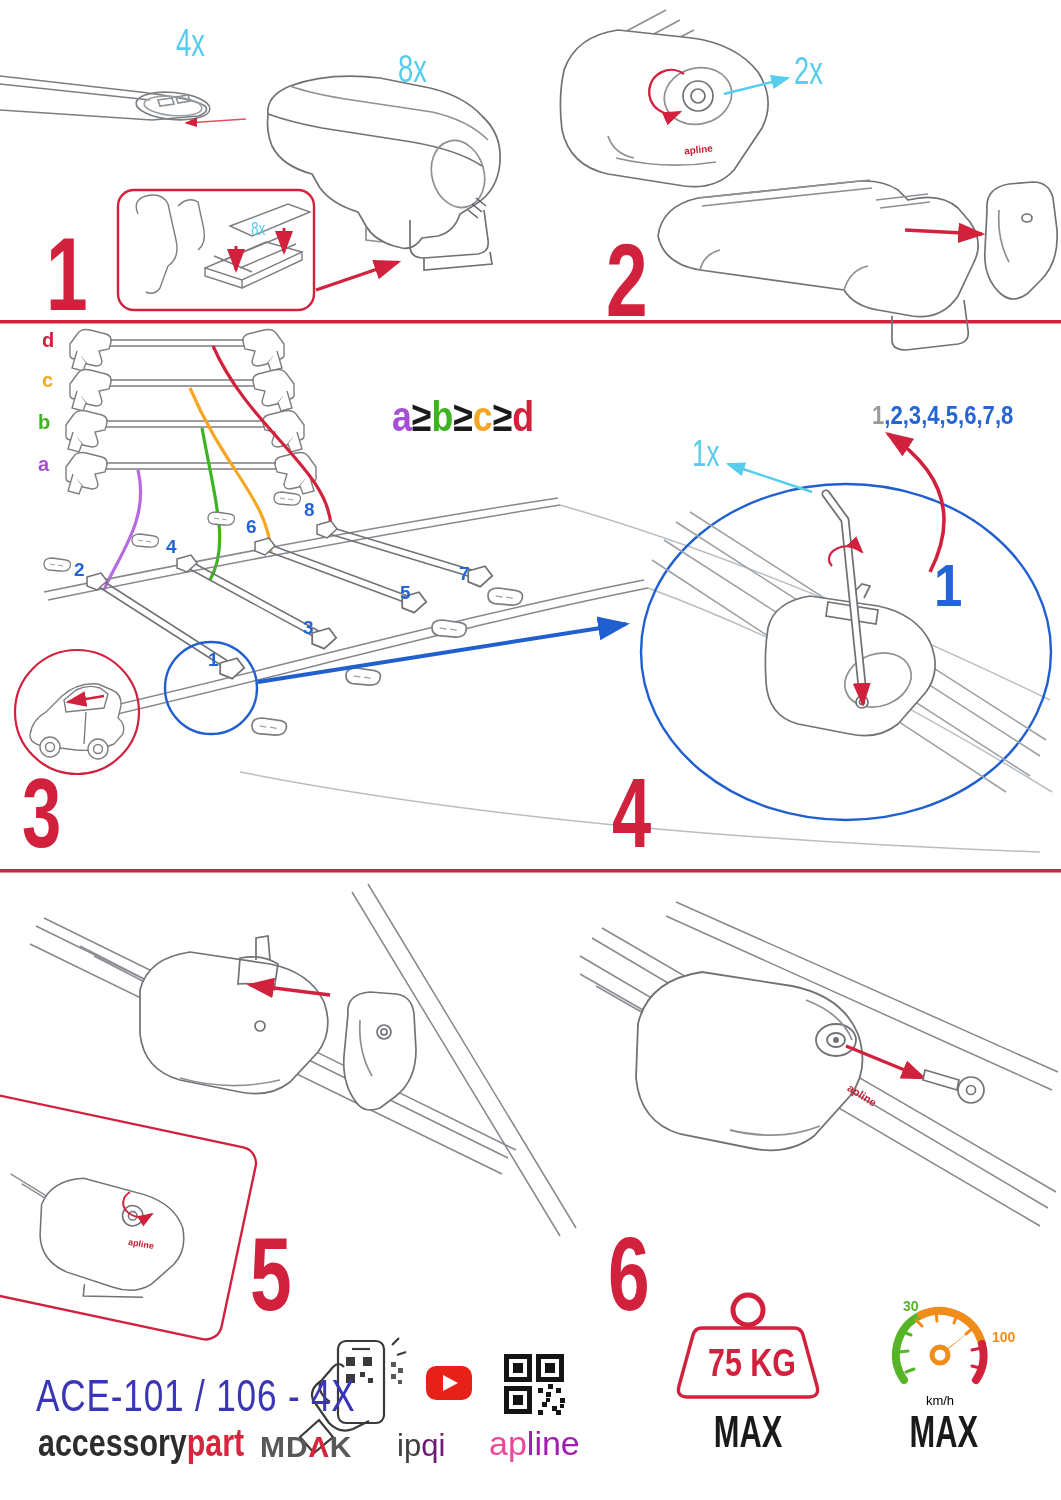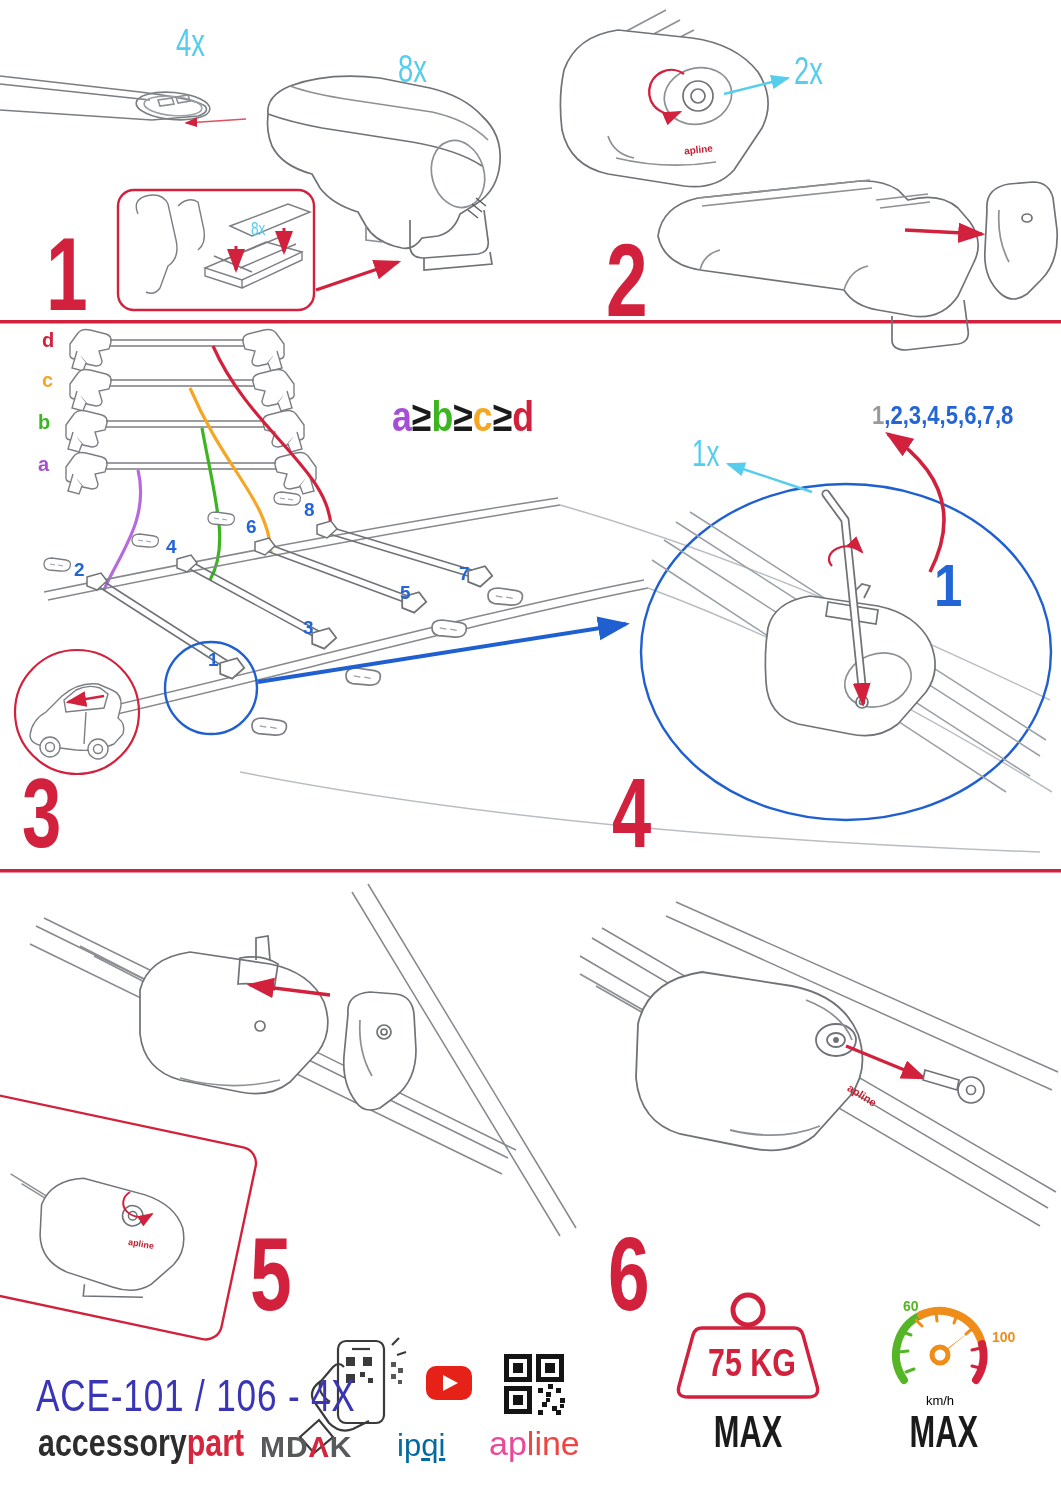--- a/index.html
+++ b/index.html
@@ -371,26 +371,26 @@
 
 <div class="t cx80" style="left:36px;top:1374px;font-size:44px;font-weight:500;color:#3a35b5;letter-spacing:1px;">ACE-101 / 106 - 4X</div>
 <div class="t cx80" style="left:38px;top:1424px;font-size:38px;font-weight:700;">
   <span style="color:#2d2d2d;">accessory</span><span style="color:#d6253c;">part</span>
 </div>
 
 <div class="t" style="left:260px;top:1432px;font-size:30px;font-weight:700;letter-spacing:1px;">
   <span style="color:#58595b;">MD</span><span style="color:#d6253c;">Λ</span><span style="color:#58595b;">K</span>
 </div>
 <div class="t" style="left:397px;top:1430px;font-size:31px;font-weight:400;">
-  <span style="color:#0369a1;">ip</span><span style="color:#0369a1;text-decoration:underline;">qi</span>
+  <span style="color:#404040;">ip</span><span style="color:#701a75;">qi</span>
 </div>
 <div class="t" style="left:489px;top:1426px;font-size:34px;font-weight:500;">
-  <span style="color:#ec4899;">ap</span><span style="color:#ef4444;margin-top:12px;">line</span>
+  <span style="color:#ec4899;">ap</span><span style="color:#a21caf;margin-top:12px;">line</span>
 </div>
 
 <div class="t ctr cx80" style="left:698px;top:1344px;width:100px;font-size:38px;font-weight:700;color:#d2213c;">75 KG</div>
 <div class="t ctr" style="left:698px;top:1410px;width:100px;font-size:44px;font-weight:700;color:#1a1a1a;transform:scaleX(.7);">MAX</div>
-<div class="t" style="left:903px;top:1299px;font-size:14px;font-weight:700;color:#56b527;">60</div>
+<div class="t" style="left:903px;top:1299px;font-size:14px;font-weight:700;color:#56b527;">30</div>
 <div class="t" style="left:992px;top:1330px;font-size:14px;font-weight:700;color:#ef8c1a;">100</div>
 <div class="t ctr" style="left:916px;top:1394px;width:48px;font-size:13px;color:#000000;">km/h</div>
 <div class="t ctr" style="left:896px;top:1410px;width:90px;font-size:44px;font-weight:700;color:#1a1a1a;transform:scaleX(.7);">MAX</div>
 
 </div>
 
 </body></html>

